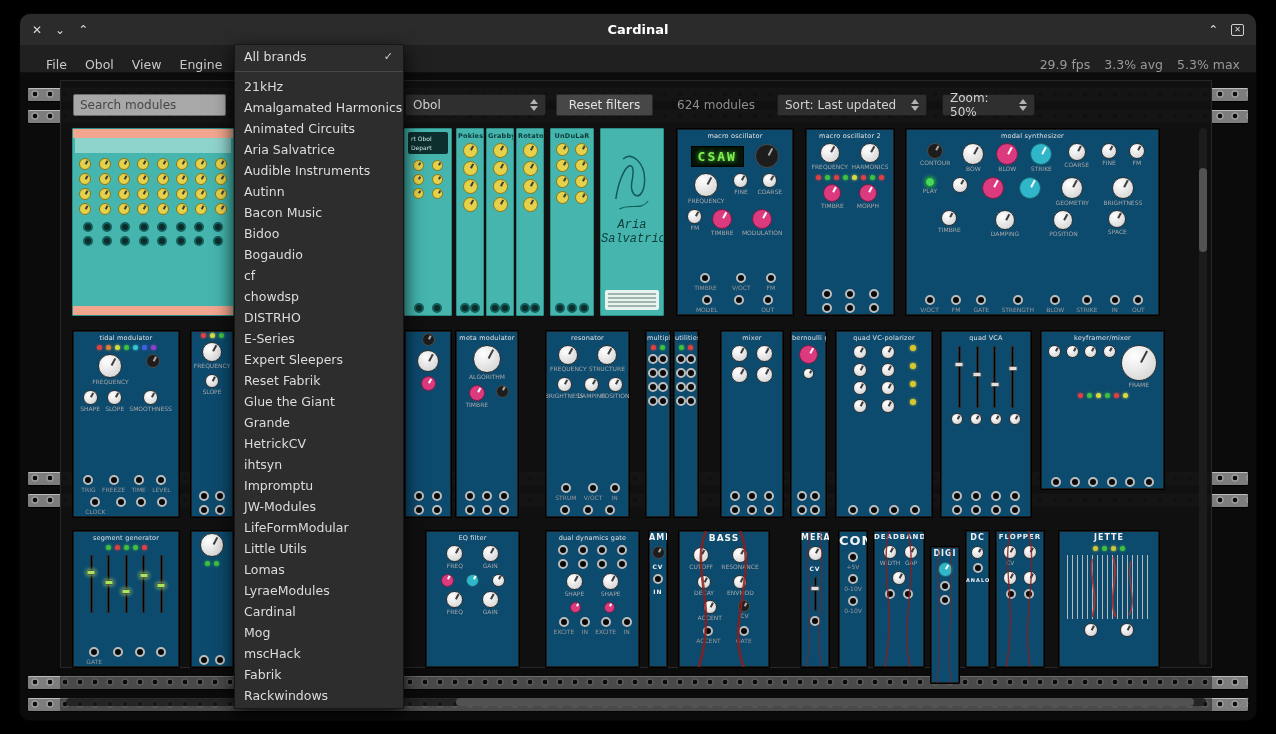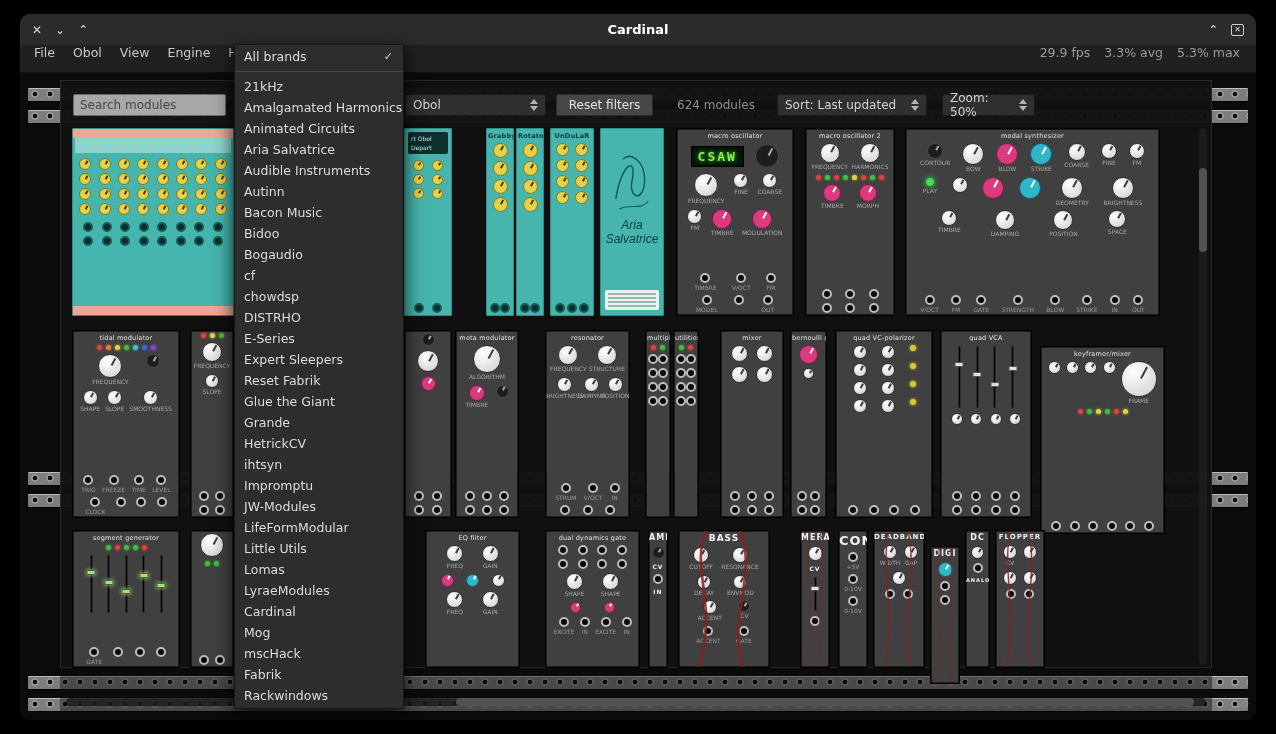--- a/index.html
+++ b/index.html
@@ -10,22 +10,22 @@
     background:#181818;border-radius:10px;overflow:hidden;box-shadow:0 0 0 1px #050505}
   
   .titlebar{position:relative;height:31px;background:#2b2b2b;display:flex;align-items:center}
   .tb-icons{display:flex;gap:13px;align-items:center;color:#d8d8d8;font-size:12px}
   .tb-icons.left{margin-left:12px}
   .tb-icons.right{position:absolute;right:12px}
   .wicon{cursor:default;line-height:1}
   .wicon.boxed{border:1px solid #cfcfcf;border-radius:2px;font-size:8px;padding:1px 2px}
   .title{position:absolute;left:0;right:0;text-align:center;color:#fff;font-weight:bold;font-size:13px}
   
-  .menubar{position:relative;height:28px;background:#202020;display:flex;align-items:flex-start;
-    padding-left:14px;border-bottom:1px solid #101010}
+  .menubar{position:relative;height:28px;background:#202020;display:flex;align-items:flex-end;
+    padding-left:26px;border-bottom:1px solid #101010}
   .menu-item{color:#c9c9c9;font-size:12.5px;margin-right:18px;white-space:nowrap}
   .stats{position:absolute;right:16px;display:flex;gap:14px;color:#9a9a9a;font-size:12.5px}
   
   .rack{position:absolute;left:0;top:59px;right:0;bottom:0;background:#0b0b0b;z-index:1}
   .rail{position:absolute;left:8px;right:8px;height:13px;background-color:#7d7d7d;
     background-image:radial-gradient(circle at 7px 6px,#0c0c0c 2px,#949494 2.6px,#ababab 3.2px,rgba(0,0,0,0) 4px);
     background-size:15px 13px;box-shadow:0 1px 0 #000,inset 0 1px 0 #bdbdbd;border-radius:1px}
   
   .browser{position:absolute;left:40px;top:66px;width:1152px;height:588px;
     background:rgba(17,17,17,0.97);border:1px solid #272727;z-index:2}
@@ -61,21 +61,21 @@
     border:1px solid #161616;box-shadow:0 6px 18px rgba(0,0,0,.85);z-index:10;overflow:hidden}
   .dd-item{position:relative;height:21px;display:flex;align-items:center;padding-left:9px;
     color:#dcdcdc;font-size:12.5px;white-space:nowrap}
   .dd-item.selected{height:22px}
   .dd-check{position:absolute;right:10px;color:#cfcfcf;font-size:11px}
   .dd-sep{height:9px;display:flex;align-items:center}
   .dd-sep i{display:block;width:100%;height:1px;background:#474747}
   
   .modules{position:absolute;inset:0;z-index:3}
   .module{position:absolute;display:flex;flex-direction:column;overflow:hidden;border-radius:1px}
-  .module.dark{background:#404040;border:1px solid #000;box-shadow:inset 0 0 0 1px #1d1d1d}
+  .module.dark{background:#0c4a6e;border:1px solid #000;box-shadow:inset 0 0 0 1px #1d1d1d}
   .module.teal{background:#45b5ae;border:1px solid #2e8d86}
   .module-title{text-align:center;font-size:6.5px;padding:3px 1px 1px;color:#e2e2e2;
     letter-spacing:.2px;white-space:nowrap;overflow:hidden;min-height:11px}
   .module.teal .module-title{color:#0b3a38;font-weight:bold}
   .p-row{display:flex;justify-content:space-evenly;align-items:flex-start;padding:2px}
   .knob-unit{display:flex;flex-direction:column;align-items:center;gap:1px;min-width:0}
   .knob{position:relative;border-radius:50%;flex-shrink:0}
   .knob-white{background:radial-gradient(circle at 35% 30%,#fff,#cdcdcd);border:1px solid #333}
   .knob-dark{background:#1d1d1d;border:1px solid #4c4c4c}
   .knob-magenta{background:#dc3a7e;border:1px solid #7e1c46}
@@ -100,21 +100,21 @@
   .sthumb{position:absolute;left:50%;transform:translateX(-50%);top:40%;width:9px;height:5px;
     background:#e0e0e0;border:1px solid #555;border-radius:1px}
   .p-grid{display:grid;justify-content:space-evenly;align-content:start;gap:3px;padding:2px}
   .p-label{text-align:center;color:#f2f2f2;font-weight:bold;letter-spacing:1px;padding:2px 0;white-space:nowrap}
   .lcd{background:#07180a;color:#83f04b;font-family:"DejaVu Sans Mono",monospace;font-weight:bold;
     font-size:13px;letter-spacing:2px;padding:2px 6px;border:1px solid #000;
     box-shadow:inset 0 0 6px #031003;text-shadow:0 0 4px #5d4}
   .p-dispknob{display:flex;align-items:center;justify-content:space-evenly;padding:3px 2px}
   .tblock{background:#0d2f2e;color:#cfeeea;font-size:6px;line-height:1.5;padding:2px 3px;
     margin:0 3px;border-radius:2px}
-  .p-script{font-family:Liberation Sans, sans-serif;font-style:italic;color:#0c3d3a;font-size:12px;
+  .p-script{font-family:Liberation Mono, monospace;font-style:italic;color:#0c3d3a;font-size:12px;
     text-align:center;line-height:1.15}
   .caption{background:#e8f2ef;margin:0 4px;border-radius:2px;padding:3px;display:flex;
     flex-direction:column;gap:2px}
   .caption i{display:block;height:2px;background:#9fb5b0}
   .comb{position:relative;margin:2px 8px;background:repeating-linear-gradient(90deg,#b9b9b9 0 1px,rgba(0,0,0,0) 1px 5px)}
   .comb svg,.squig svg,.vine svg{position:absolute;inset:0;width:100%;height:100%}
   .squig{position:relative;margin:0 4px}
   .vine{position:absolute;inset:0;pointer-events:none}
   .fill{flex:1 1 auto}
 </style>
@@ -378,20 +378,46 @@
           <div class="fill"></div>
           <div class="p-row">
             <div class="jack-unit">
               <div class="jack"></div>
             </div>
             <div class="jack-unit">
               <div class="jack"></div>
             </div>
           </div>
         </div>
+        <div class="module teal" style="left: 436px; top: 114px; width: 28px; height: 188px;">
+          <div class="module-title">Pokies</div>
+          <div class="p-grid" style="grid-template-columns: repeat(1, 15px);">
+            <div class="knob knob-yellow" style="height: 15px; width: 15px;">
+              <div class="pointer"></div>
+            </div>
+            <div class="knob knob-yellow" style="height: 15px; width: 15px;">
+              <div class="pointer"></div>
+            </div>
+            <div class="knob knob-yellow" style="height: 15px; width: 15px;">
+              <div class="pointer"></div>
+            </div>
+            <div class="knob knob-yellow" style="height: 15px; width: 15px;">
+              <div class="pointer"></div>
+            </div>
+          </div>
+          <div class="fill"></div>
+          <div class="p-row">
+            <div class="jack-unit">
+              <div class="jack"></div>
+            </div>
+            <div class="jack-unit">
+              <div class="jack"></div>
+            </div>
+          </div>
+        </div>
         <div class="module teal" style="left: 466px; top: 114px; width: 28px; height: 188px;">
           <div class="module-title">Grabby</div>
           <div class="p-grid" style="grid-template-columns: repeat(1, 15px);">
             <div class="knob knob-yellow" style="height: 15px; width: 15px;">
               <div class="pointer"></div>
             </div>
             <div class="knob knob-yellow" style="height: 15px; width: 15px;">
               <div class="pointer"></div>
             </div>
             <div class="knob knob-yellow" style="height: 15px; width: 15px;">
@@ -1355,21 +1381,21 @@
               <div class="jack"></div>
             </div>
             <div class="jack-unit">
               <div class="jack"></div>
             </div>
             <div class="jack-unit">
               <div class="jack"></div>
             </div>
           </div>
         </div>
-        <div class="module dark" style="left: 1020px; top: 316px; width: 125px; height: 188px; margin-top: 16px;">
+        <div class="module dark" style="left: 1020px; top: 316px; width: 125px; height: 160px;">
           <div class="module-title">keyframer/mixer</div>
           <div class="p-row">
             <div class="knob-unit">
               <div class="knob knob-white" style="height: 13px; width: 13px;">
                 <div class="pointer"></div>
               </div>
             </div>
             <div class="knob-unit">
               <div class="knob knob-white" style="height: 13px; width: 13px;">
                 <div class="pointer"></div>
@@ -1850,20 +1876,48 @@
             </div>
             <div class="jack-unit">
               <div class="jack"></div>
             </div>
           </div>
           <div class="vine">
             <svg viewBox="0 0 100 140" preserveAspectRatio="none">
               <path d="M30 0 C12 40 44 75 22 140" stroke="#8a1f1f" stroke-width="3" fill="none" opacity=".85"></path>
               <path d="M68 0 C88 45 52 95 72 140" stroke="#8a1f1f" stroke-width="3" fill="none" opacity=".85"></path>
             </svg>
+          </div>
+        </div>
+        <div class="module dark" style="left: 1038px; top: 516px; width: 102px; height: 138px;">
+          <div class="p-label" style="font-size: 8px;">JETTE</div>
+          <div class="p-leds">
+            <div class="led" style="background: rgb(200, 200, 56); box-shadow: rgb(200, 200, 56) 0px 0px 3px;"></div>
+            <div class="led" style="background: rgb(64, 192, 64); box-shadow: rgb(64, 192, 64) 0px 0px 3px;"></div>
+            <div class="led" style="background: rgb(200, 200, 56); box-shadow: rgb(200, 200, 56) 0px 0px 3px;"></div>
+            <div class="led" style="background: rgb(64, 192, 64); box-shadow: rgb(64, 192, 64) 0px 0px 3px;"></div>
+          </div>
+          <div class="comb" style="height: 64px;">
+            <svg viewBox="0 0 100 64" preserveAspectRatio="none">
+              <path d="M30 4 C26 24 38 40 30 62" stroke="#b03434" fill="none" stroke-width="2"></path>
+              <path d="M55 2 C62 24 48 44 58 62" stroke="#b03434" fill="none" stroke-width="2"></path>
+              <path d="M76 6 C70 26 84 44 74 60" stroke="#b03434" fill="none" stroke-width="1.5"></path>
+            </svg>
+          </div>
+          <div class="p-row">
+            <div class="knob-unit">
+              <div class="knob knob-white" style="height: 14px; width: 14px;">
+                <div class="pointer"></div>
+              </div>
+            </div>
+            <div class="knob-unit">
+              <div class="knob knob-white" style="height: 14px; width: 14px;">
+                <div class="pointer"></div>
+              </div>
+            </div>
           </div>
         </div>
       </div>
 
     <div class="vtrack">
       <div class="vthumb"></div>
     </div>
     <div class="htrack">
       <div class="hthumb"></div>
     </div>

